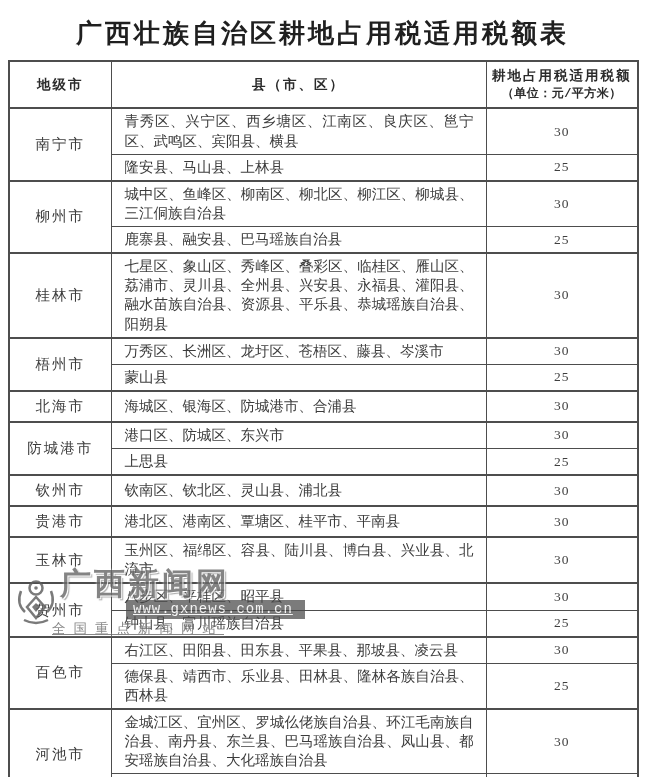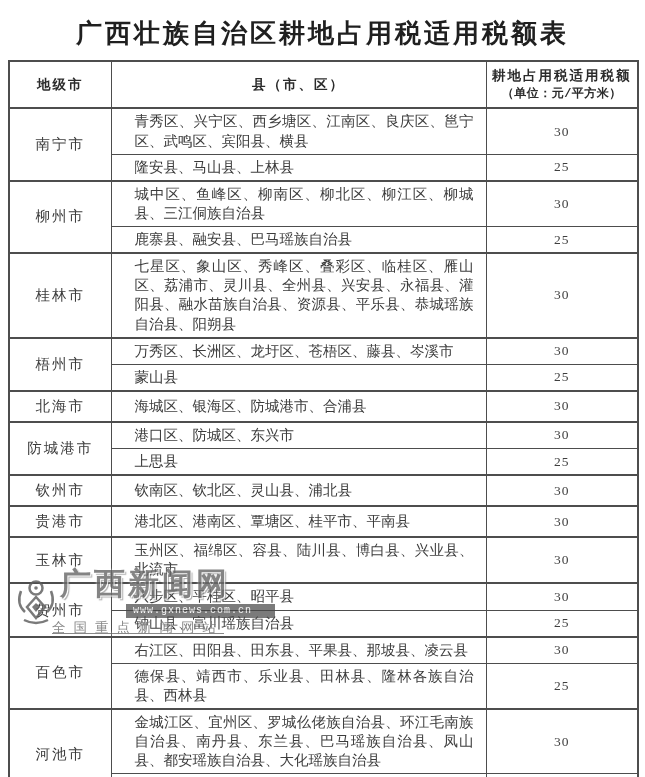--- a/index.html
+++ b/index.html
@@ -70,21 +70,21 @@
     text-align: center;
     font-size: 14.5px;
     letter-spacing: 2px;
     padding: 5px;
     color: var(--ink);
   }
   td.county {
     text-align: justify;
     font-size: 14.5px;
     line-height: 1.32;
-    padding: 3px 12px 3px 23px;
+    padding: 3px 12px 3px 13px;
     color: var(--ink);
   }
   td.rate {
     text-align: center;
     font-size: 13.5px;
     padding: 0;
     color: #3f3f3f;
     letter-spacing: 1px;
   }
   
@@ -110,24 +110,25 @@
     color: var(--wm-gray);
     white-space: nowrap;
     text-shadow: 1px 1px 0 #ffffff, 2px 2px 1px rgba(70,70,70,0.55), 0 0 3px rgba(255,255,255,0.9);
   }
   .wm-url {
     display: inline-block;
     margin: -5px 0 0 66px;
     background: rgba(72,72,72,0.88);
     color: #f4f4f4;
     font-family: "Liberation Mono", "DejaVu Sans Mono", monospace;
-    font-size: 10px;
+    font-size: 14px;
     letter-spacing: 1px;
-    padding: 1px 23px 2px 7px;
-    white-space: nowrap;
+    padding: 1px 12px 2px 7px;
+    white-space: nowrap;
+    text-decoration: underline;
   }
   .wm-slogan {
     margin: 1px 0 0 -8px;
     font-family: "Liberation Sans", "DejaVu Sans", sans-serif;
     font-size: 13.5px;
     letter-spacing: 8px;
     color: #6f6f6f;
     white-space: nowrap;
     text-shadow: 0 0 2px rgba(255,255,255,0.9);
     text-decoration: underline;

